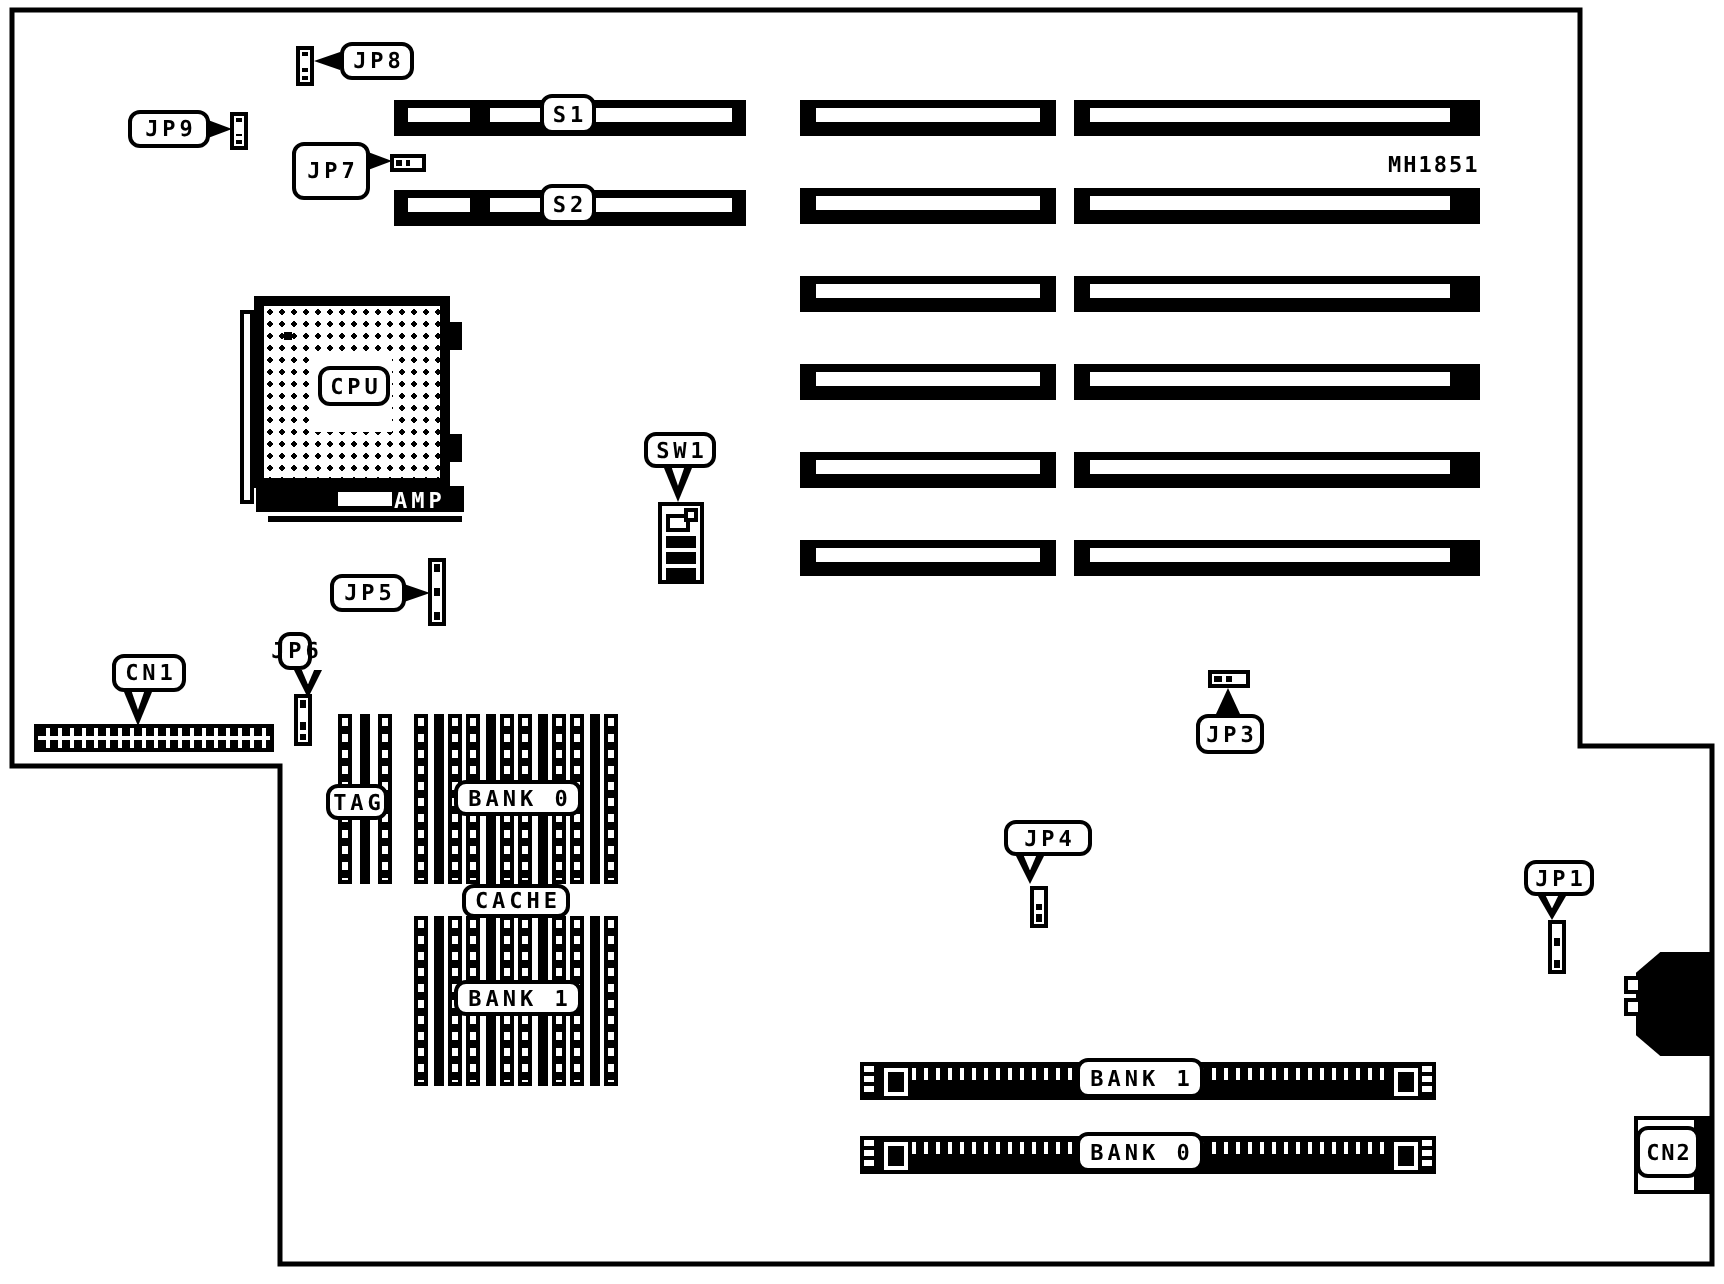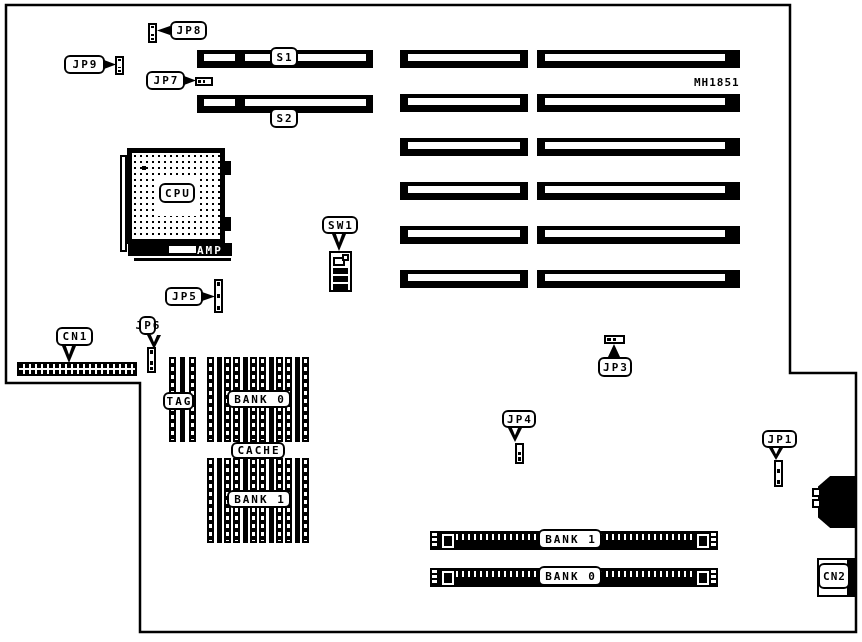--- a/index.html
+++ b/index.html
@@ -128,39 +128,39 @@
 
   <div class="label" style="left:64px;top:55px;width:41px;height:19px;">JP9</div>
   <div class="ptr ptr-right" style="left:104px;top:60px;width:12px;height:9px;"></div>
   <div class="jv" style="left:115px;top:56px;width:9px;height:19px;">
     <i class="p1"></i>
       <i class="p0"></i>
       <i class="p1"></i>
       <i class="p1"></i>
   </div>
 
-  <div class="label" style="left:146px;top:71px;width:39px;height:19px;">JP7</div>
+  <div class="label" style="left:146px;top:71px;width:39px;height:29px;">JP7</div>
   <div class="ptr ptr-right" style="left:184px;top:76px;width:12px;height:9px;"></div>
   <div class="jh" style="left:195px;top:77px;width:18px;height:9px;">
     <i class="p1"></i>
       <i class="p1"></i>
       <i class="p0"></i>
   </div>
 
   <div class="slot" style="left:197px;top:50px;width:176px;">
     <div class="stripe" style="left:7px;width:31px;"></div>
     <div class="stripe" style="left:48px;width:121px;"></div>
   </div>
   <div class="label" style="left:270px;top:47px;width:28px;height:20px;">S1</div>
 
   <div class="slot" style="left:197px;top:95px;width:176px;">
     <div class="stripe" style="left:7px;width:31px;"></div>
     <div class="stripe" style="left:48px;width:121px;"></div>
   </div>
-  <div class="label" style="left:270px;top:108px;width:28px;height:20px;">S2</div>
+  <div class="label" style="left:270px;top:92px;width:28px;height:20px;">S2</div>
 
   <div class="slot" style="left:400px;top:50px;width:128px;">
       <div class="stripe" style="left:8px;width:112px;"></div>
     </div>
   <div class="slot" style="left:537px;top:50px;width:203px;">
       <div class="stripe" style="left:8px;width:180px;"></div>
     </div>
 
   <div class="slot" style="left:400px;top:94px;width:128px;">
       <div class="stripe" style="left:8px;width:112px;"></div>
@@ -328,21 +328,21 @@
   <div class="label" style="left:227px;top:490px;width:64px;height:18px;">BANK 1</div>
 
   <div class="jh" style="left:604px;top:335px;width:21px;height:9px;">
     <i class="p1"></i>
       <i class="p1"></i>
       <i class="p0"></i>
   </div>
   <div class="ptr ptr-up" style="left:608px;top:344px;width:12px;height:13px;"></div>
   <div class="label" style="left:598px;top:357px;width:34px;height:20px;">JP3</div>
 
-  <div class="label" style="left:502px;top:410px;width:34px;height:18px;">JP4</div>
+  <div class="label" style="left:502px;top:410px;width:44px;height:18px;">JP4</div>
   <div class="vptr" style="left:508px;top:428px;width:14px;height:14px;">
       <div class="o"></div>
       <div class="i"></div>
     </div>
   <div class="jv" style="left:515px;top:443px;width:9px;height:21px;">
     <i class="p0"></i>
       <i class="p1"></i>
       <i class="p1"></i>
   </div>
 

